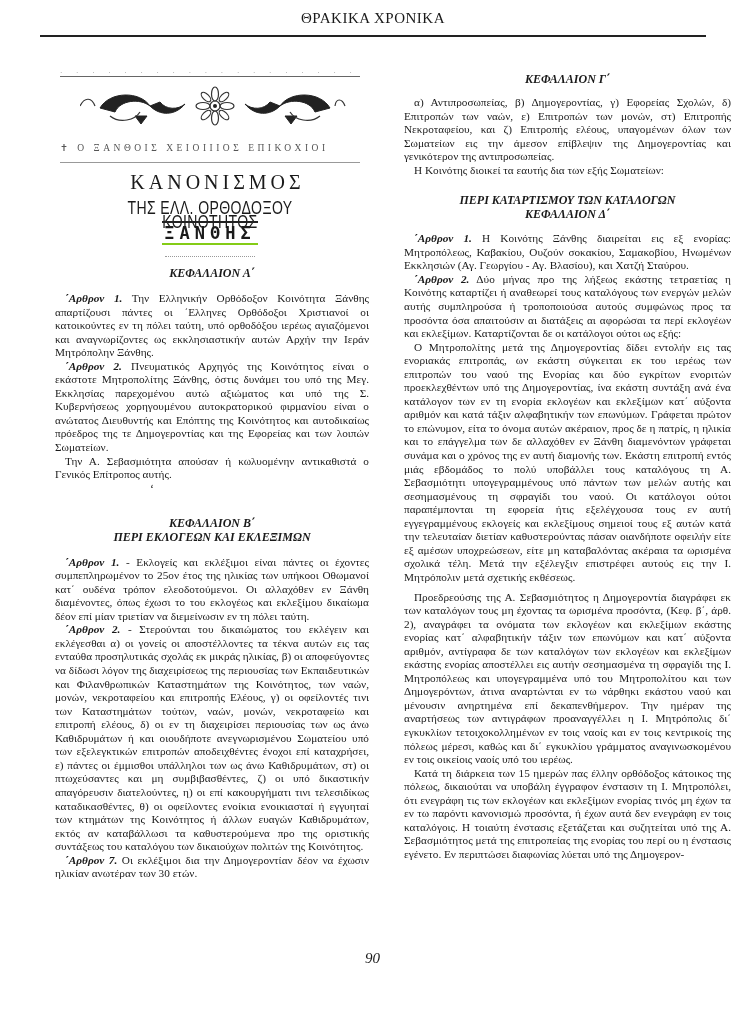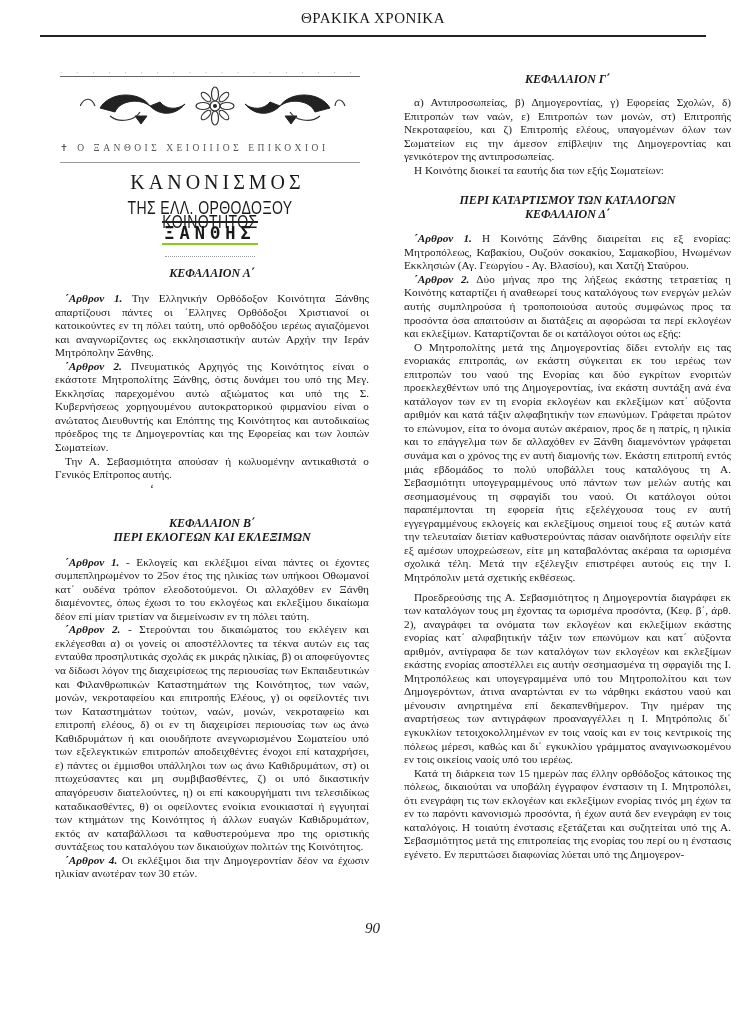--- a/index.html
+++ b/index.html
@@ -38,21 +38,21 @@
     font-family: "DejaVu Sans Mono", monospace; font-weight: bold; }
   .title-3 span { border-top: 2px solid #222; border-bottom: 2px solid #84cc16; padding: 0 2px; }
   .title-deco { position: absolute; left: 105px; width: 90px; top: 192px; border-top: 1px dotted #999; }
 
   .chapter {
     text-align: center; font-weight: bold; font-style: italic; font-size: 12px; line-height: 14px;
     margin: 0; text-indent: 0 !important;
   }
   .mark { text-align: left; padding-left: 95px; height: 20px; line-height: 14px; font-size: 12px; }
   .page-number {
-    position: absolute; left: 0; width: 745px; top: 920px; text-align: center;
+    position: absolute; left: 0; width: 745px; top: 950px; text-align: center;
     font-style: italic; font-size: 15px;
   }
 </style>
 </head>
 <body>
 
 <div class="running-head">ΘΡΑΚΙΚΑ ΧΡΟΝΙΚΑ</div>
 <div class="head-rule"></div>
 
 <div class="col col-left">
@@ -101,21 +101,21 @@
   <p>Την Α. Σεβασμιότητα απούσαν ή κωλυομένην αντικαθιστά ο Γενικός Επίτροπος αυτής.</p>
   <div class="mark">ʻ</div>
   <div style="height:14px"></div>
 
   <p class="chapter">ΚΕΦΑΛΑΙΟΝ Β΄</p>
   <p class="chapter">ΠΕΡΙ ΕΚΛΟΓΕΩΝ ΚΑΙ ΕΚΛΕΞΙΜΩΝ</p>
   <div style="height:12px"></div>
 
   <p><span class="art">΄Αρθρον 1.</span><span> - Εκλογείς και εκλέξιμοι είναι πάντες οι έχοντες συμπεπληρωμένον το 25ον έτος της ηλικίας των υπήκοοι Οθωμανοί κατ΄ ουδένα τρόπον ελεοδοτούμενοι. Οι αλλαχόθεν εν Ξάνθη διαμένοντες, όπως έχωσι το του εκλογέως και εκλεξίμου δικαίωμα δέον επί μίαν τριετίαν να διεμείνωσιν εν τη πόλει ταύτη.</span></p>
   <p><span class="art">΄Αρθρον 2.</span><span> - Στερούνται του δικαιώματος του εκλέγειν και εκλέγεσθαι α) οι γονείς οι αποστέλλοντες τα τέκνα αυτών εις τας ενταύθα προσηλυτικάς σχολάς εκ μικράς ηλικίας, β) οι αποφεύγοντες να δίδωσι λόγον της διαχειρίσεως της περιουσίας των Εκπαιδευτικών και Φιλανθρωπικών Καταστημάτων της Κοινότητος, των ναών, μονών, νεκροταφείου και επιτροπής Ελέους, γ) οι οφείλοντές τινι των Καταστημάτων τούτων, ναών, μονών, νεκροταφείω και επιτροπή ελέους, δ) οι εν τη διαχειρίσει περιουσίας των ως άνω Καθιδρυμάτων ή και οιουδήποτε ανεγνωρισμένου Σωματείου υπό των εξελεγκτικών επιτροπών αποδειχθέντες ένοχοι επί καταχρήσει, ε) πάντες οι έμμισθοι υπάλληλοι των ως άνω Καθιδρυμάτων, στ) οι πτωχεύσαντες και μη συμβιβασθέντες, ζ) οι υπό δικαστικήν απαγόρευσιν διατελούντες, η) οι επί κακουργήματι τινι τελεσιδίκως καταδικασθέντες, θ) οι οφείλοντες ενοίκια ενοικιασταί ή εγγυηταί των κτημάτων της Κοινότητος ή άλλων ευαγών Καθιδρυμάτων, εκτός αν καταβάλλωσι τα καθυστερούμενα προ της οριστικής συντάξεως του καταλόγου των δικαιούχων πολιτών της Κοινότητος.</span></p>
-  <p><span class="art">΄Αρθρον 4.</span><span> Οι εκλέξιμοι δια την Δημογεροντίαν δέον να έχωσιν ηλικίαν ανωτέραν των 30 ετών.</span></p>
+  <p><span class="art">΄Αρθρον 7.</span><span> Οι εκλέξιμοι δια την Δημογεροντίαν δέον να έχωσιν ηλικίαν ανωτέραν των 30 ετών.</span></p>
 </div>
 
 <div class="col col-right">
   <p class="chapter">ΚΕΦΑΛΑΙΟΝ Γ΄</p>
   <div style="height:10px"></div>
   <p>α) Αντιπροσωπείας, β) Δημογεροντίας, γ) Εφορείας Σχολών, δ) Επιτροπών των ναών, ε) Επιτροπών των μονών, στ) Επιτροπής Νεκροταφείου, και ζ) Επιτροπής ελέους, υπαγομένων όλων των Σωματείων εις την άμεσον επίβλεψιν της Δημογεροντίας και γενικότερον της αντιπροσωπείας.</p>
   <p>Η Κοινότης διοικεί τα εαυτής δια των εξής Σωματείων:</p>
   <div style="height:16px"></div>
 
   <p class="chapter">ΠΕΡΙ ΚΑΤΑΡΤΙΣΜΟΥ ΤΩΝ ΚΑΤΑΛΟΓΩΝ</p>

